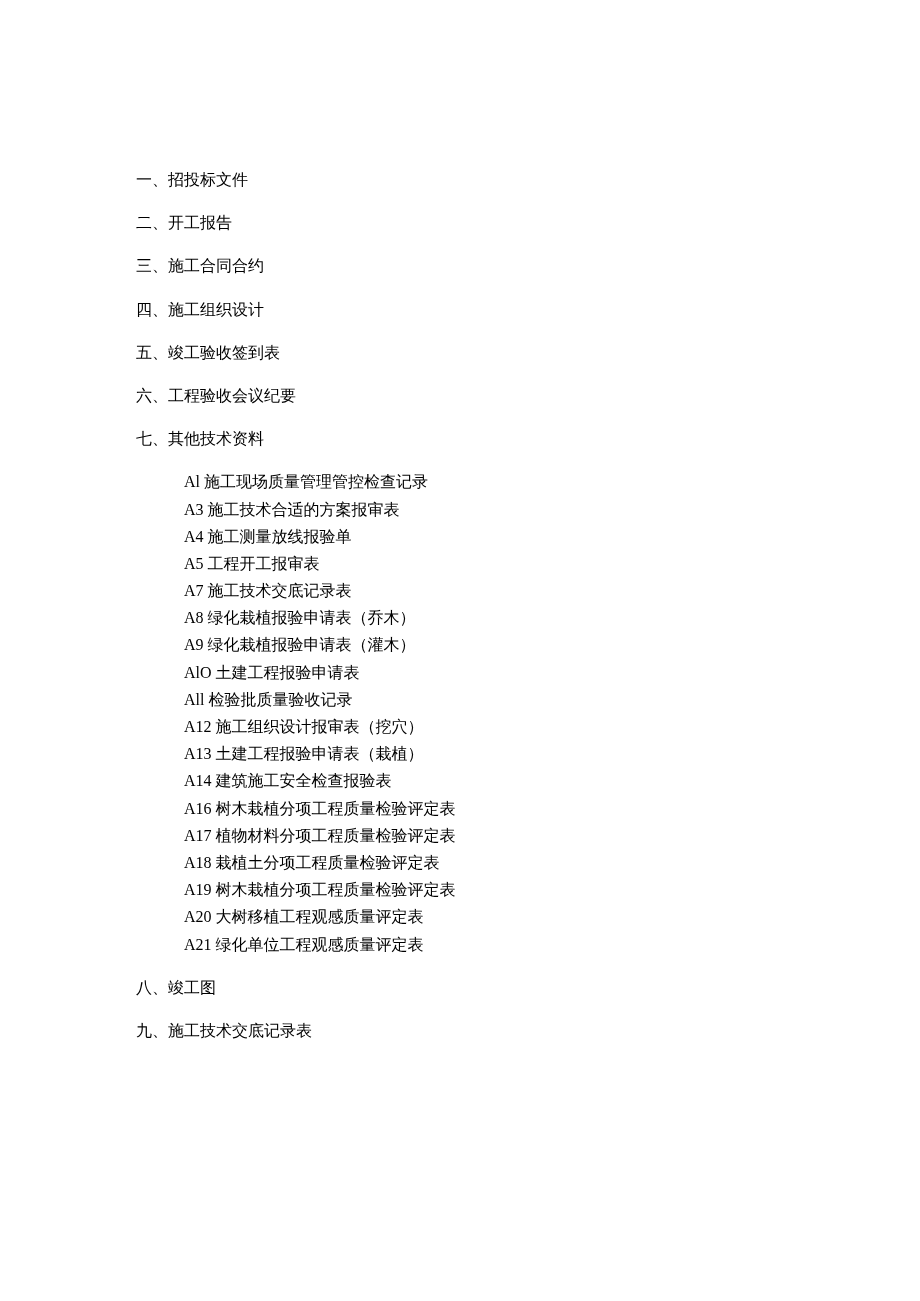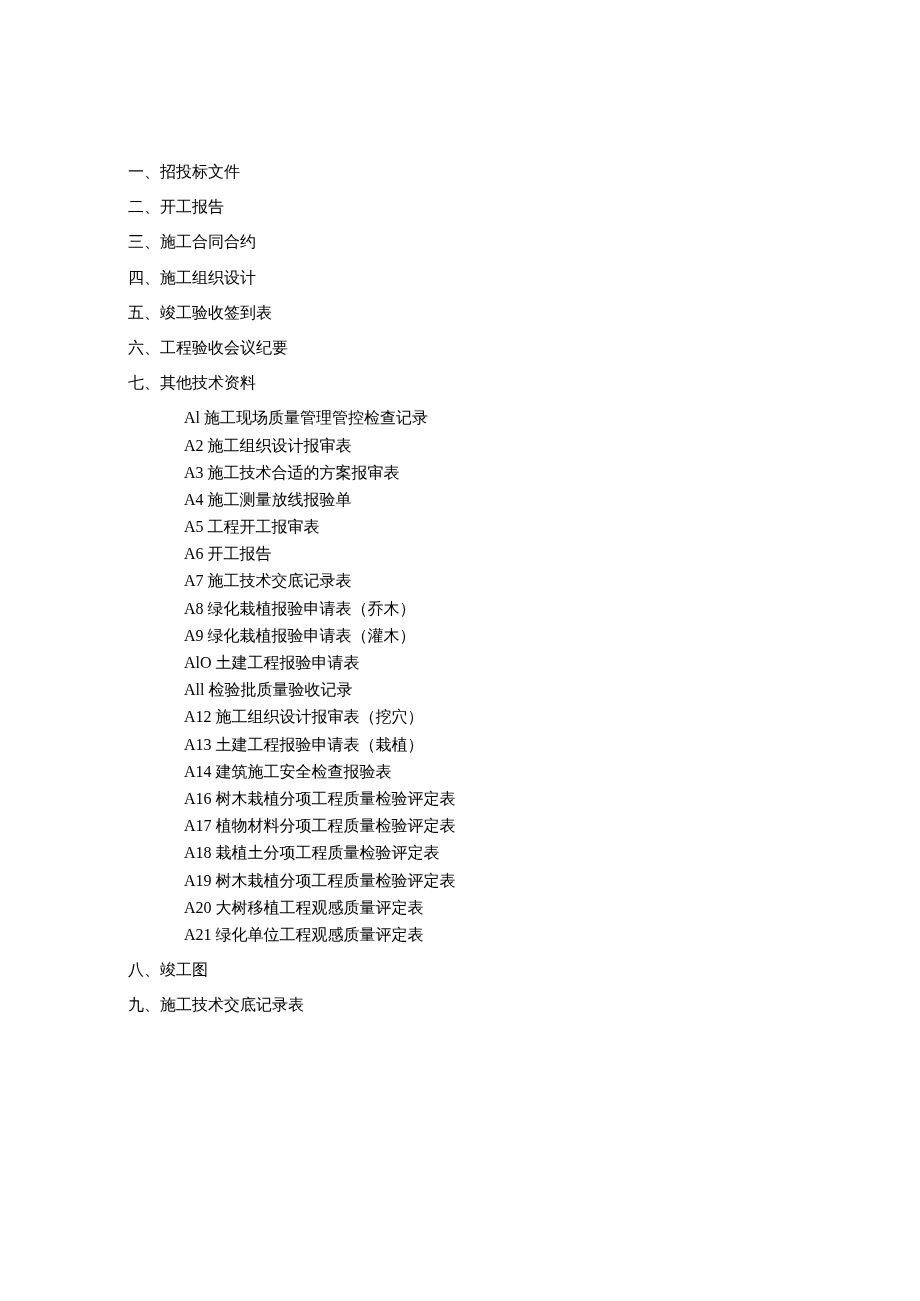--- a/index.html
+++ b/index.html
@@ -5,21 +5,21 @@
   body {
     font-family: "SimSun", "宋体", serif;
     font-size: 16px;
     color: #000;
     background: #fff;
     margin: 0;
     padding: 150px 120px 100px 120px;
     line-height: 1.7;
   }
   .section {
-    margin: 8px;
+    margin: 16px;
   }
   .sub-list {
     padding-left: 4em;
   }
   .item {
     white-space: nowrap;
   }
 </style>
 </head>
 <body>
@@ -27,25 +27,23 @@
 <div class="section item">一、招投标文件</div>
 <div class="section item">二、开工报告</div>
 <div class="section item">三、施工合同合约</div>
 <div class="section item">四、施工组织设计</div>
 <div class="section item">五、竣工验收签到表</div>
 <div class="section item">六、工程验收会议纪要</div>
 <div class="section item">七、其他技术资料</div>
 
 <div class="sub-list">
   <div class="item">Al 施工现场质量管理管控检查记录</div>
-  <div class="item">A2 施工组织设计报审表</div>
   <div class="item">A3 施工技术合适的方案报审表</div>
   <div class="item">A4 施工测量放线报验单</div>
   <div class="item">A5 工程开工报审表</div>
-  <div class="item">A6 开工报告</div>
   <div class="item">A7 施工技术交底记录表</div>
   <div class="item">A8 绿化栽植报验申请表（乔木）</div>
   <div class="item">A9 绿化栽植报验申请表（灌木）</div>
   <div class="item">AlO 土建工程报验申请表</div>
   <div class="item">All 检验批质量验收记录</div>
   <div class="item">A12 施工组织设计报审表（挖穴）</div>
   <div class="item">A13 土建工程报验申请表（栽植）</div>
   <div class="item">A14 建筑施工安全检查报验表</div>
   <div class="item">A16 树木栽植分项工程质量检验评定表</div>
   <div class="item">A17 植物材料分项工程质量检验评定表</div>

